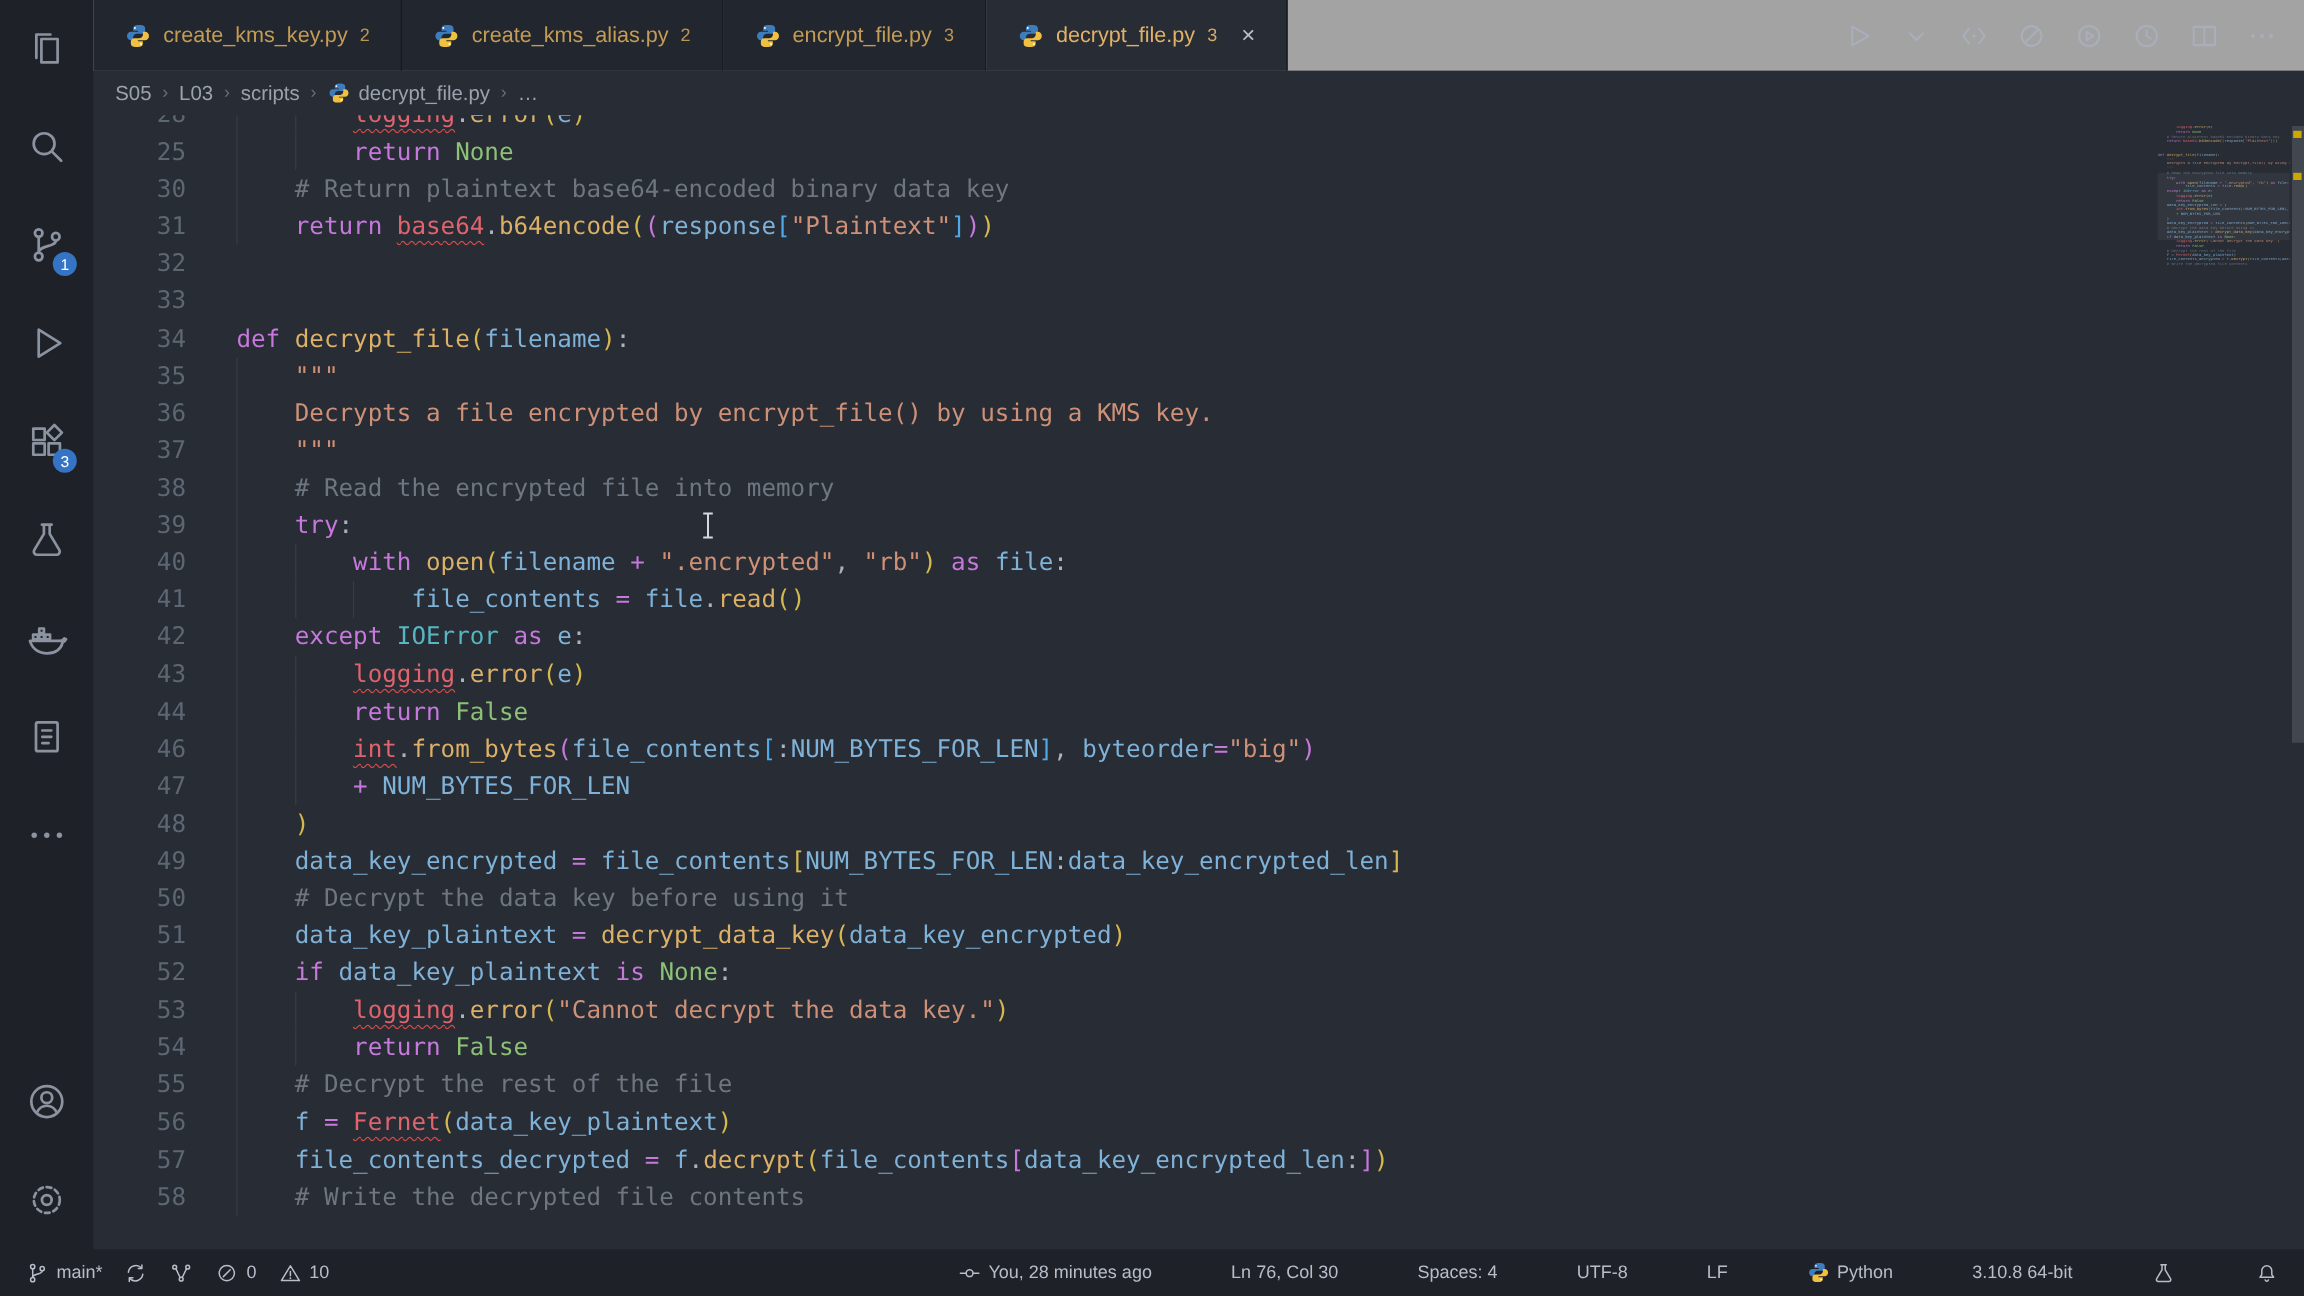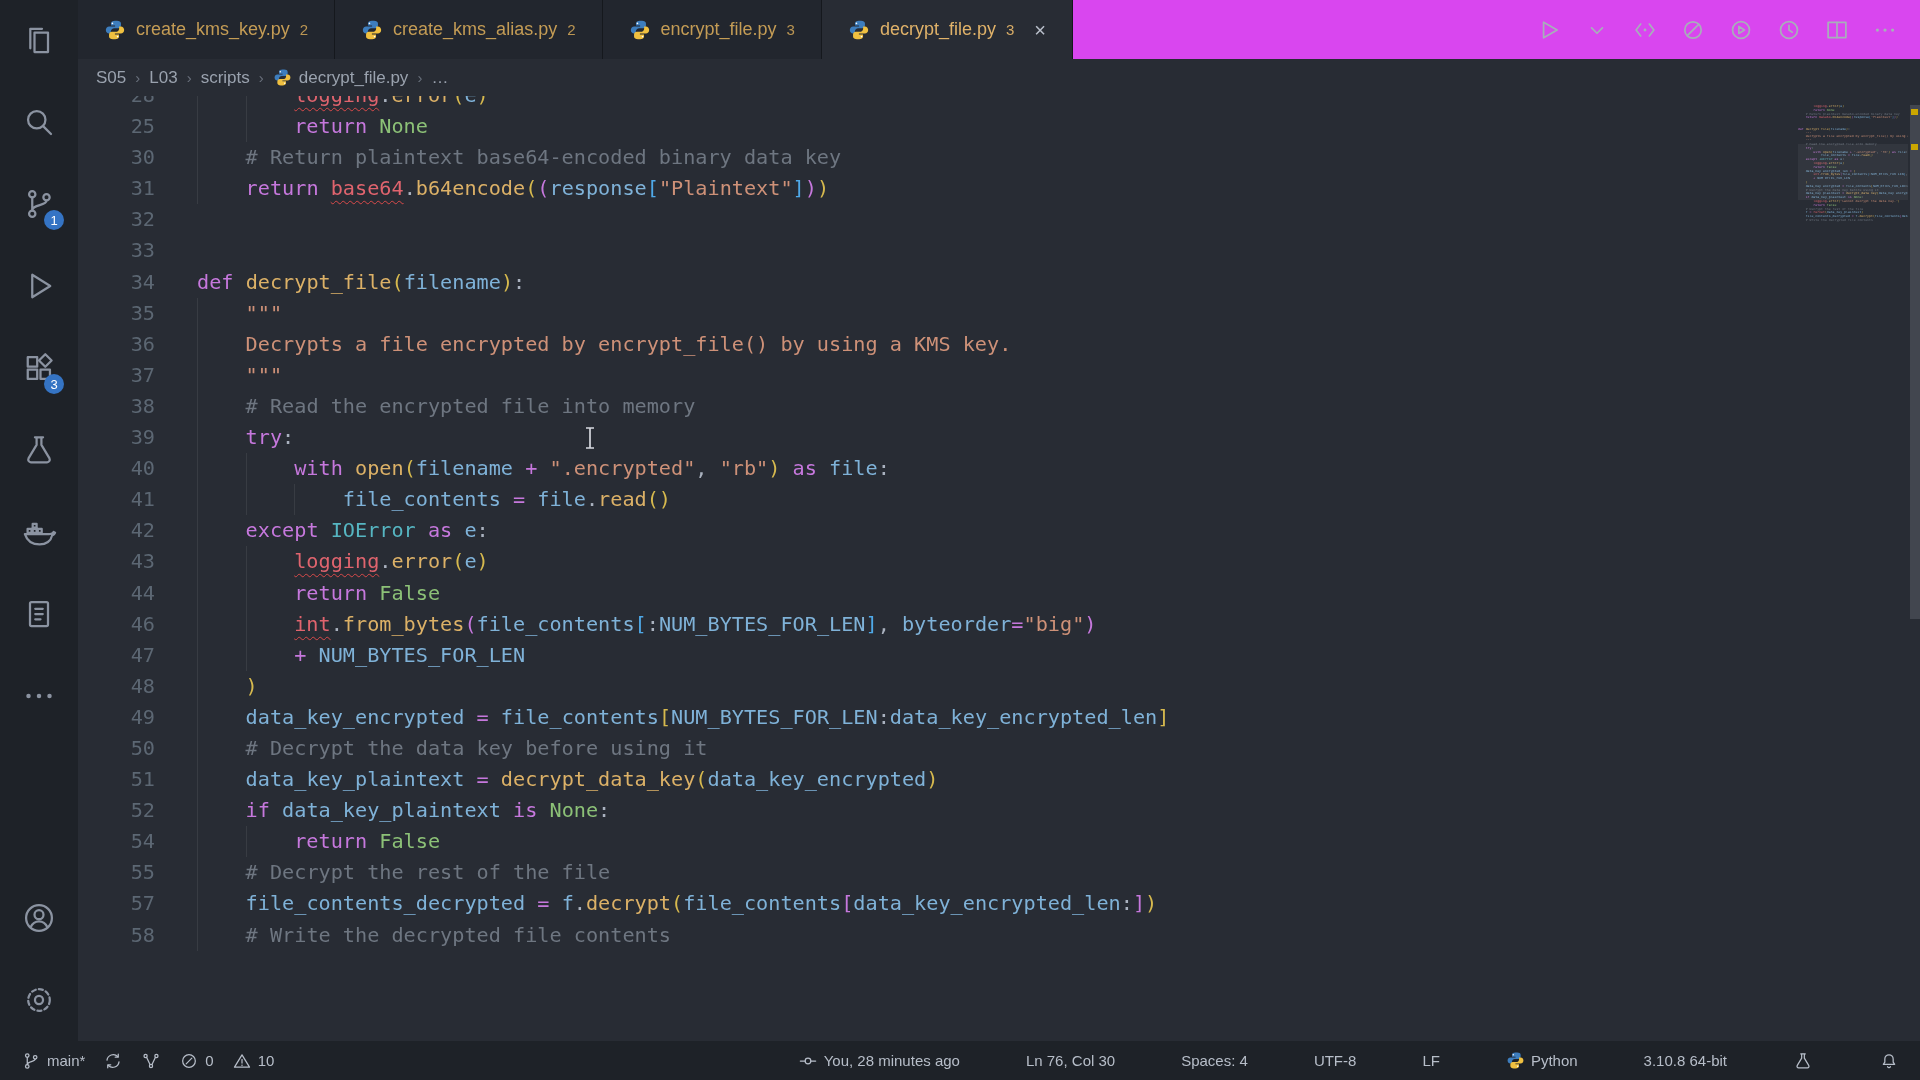--- a/index.html
+++ b/index.html
@@ -26,21 +26,21 @@
   .badge {
     position:absolute; right:3px; bottom:-2px; background:#3574c4; color:#fff;
     font-size:13px; min-width:20px; height:20px; border-radius:10px;
     display:flex; align-items:center; justify-content:center; padding:0 4px;
   }
 
   
   .main { flex:1; display:flex; flex-direction:column; min-width:0; }
 
   
-  .tab-bar { height:59px; background:#d946ef; display:flex; align-items:stretch; flex:0 0 59px; }
+  .tab-bar { height:59px; background:#a3a3a3; display:flex; align-items:stretch; flex:0 0 59px; }
   .tab {
     display:flex; align-items:center; gap:10px; padding:0 26px;
     background:#22262e; border-right:1px solid #15181d;
     font-size:18px; color:#c49c55; cursor:pointer; white-space:nowrap;
   }
   .tab.active { background:#282c34; color:#e0b269; }
   .tab .tab-count { font-size:15px; opacity:.95; }
   .tab .close { margin-left:10px; color:#bac0cb; font-size:20px; line-height:1; cursor:pointer; }
   .tab svg.pyicon { width:22px; height:22px; }
   .editor-actions { margin-left:auto; display:flex; align-items:center; gap:22px; padding:0 22px; color:#a8aeba; }
@@ -325,22 +325,24 @@
             <div class="line"><span class="lnum">42</span><span class="lcontent"><span class="ind"></span><span class="tk-k">except </span><span class="tk-cls">IOError</span><span class="tk-k"> as </span><span class="tk-v">e</span><span class="tk-p">:</span></span></div>
             <div class="line"><span class="lnum">43</span><span class="lcontent"><span class="ind"></span><span class="ind"></span><span class="tk-e">logging</span><span class="tk-p">.</span><span class="tk-f">error</span><span class="tk-b1">(</span><span class="tk-v">e</span><span class="tk-b1">)</span></span></div>
             <div class="line"><span class="lnum">44</span><span class="lcontent"><span class="ind"></span><span class="ind"></span><span class="tk-k">return </span><span class="tk-n">False</span></span></div>
             <div class="line"><span class="lnum">46</span><span class="lcontent"><span class="ind"></span><span class="ind"></span><span class="tk-e">int</span><span class="tk-p">.</span><span class="tk-f">from_bytes</span><span class="tk-b2">(</span><span class="tk-v">file_contents</span><span class="tk-b3">[</span><span class="tk-p">:</span><span class="tk-v">NUM_BYTES_FOR_LEN</span><span class="tk-b3">]</span><span class="tk-p">, </span><span class="tk-v">byteorder</span><span class="tk-o">=</span><span class="tk-s">"big"</span><span class="tk-b2">)</span></span></div>
             <div class="line"><span class="lnum">47</span><span class="lcontent"><span class="ind"></span><span class="ind"></span><span class="tk-o">+ </span><span class="tk-v">NUM_BYTES_FOR_LEN</span></span></div>
             <div class="line"><span class="lnum">48</span><span class="lcontent"><span class="ind"></span><span class="tk-b1">)</span></span></div>
             <div class="line"><span class="lnum">49</span><span class="lcontent"><span class="ind"></span><span class="tk-v">data_key_encrypted </span><span class="tk-o">= </span><span class="tk-v">file_contents</span><span class="tk-b1">[</span><span class="tk-v">NUM_BYTES_FOR_LEN</span><span class="tk-p">:</span><span class="tk-v">data_key_encrypted_len</span><span class="tk-b1">]</span></span></div>
             <div class="line"><span class="lnum">50</span><span class="lcontent"><span class="ind"></span><span class="tk-c"># Decrypt the data key before using it</span></span></div>
             <div class="line"><span class="lnum">51</span><span class="lcontent"><span class="ind"></span><span class="tk-v">data_key_plaintext </span><span class="tk-o">= </span><span class="tk-f">decrypt_data_key</span><span class="tk-b1">(</span><span class="tk-v">data_key_encrypted</span><span class="tk-b1">)</span></span></div>
             <div class="line"><span class="lnum">52</span><span class="lcontent"><span class="ind"></span><span class="tk-k">if </span><span class="tk-v">data_key_plaintext </span><span class="tk-k">is </span><span class="tk-n">None</span><span class="tk-p">:</span></span></div>
+            <div class="line"><span class="lnum">53</span><span class="lcontent"><span class="ind"></span><span class="ind"></span><span class="tk-e">logging</span><span class="tk-p">.</span><span class="tk-f">error</span><span class="tk-b1">(</span><span class="tk-s">"Cannot decrypt the data key."</span><span class="tk-b1">)</span></span></div>
             <div class="line"><span class="lnum">54</span><span class="lcontent"><span class="ind"></span><span class="ind"></span><span class="tk-k">return </span><span class="tk-n">False</span></span></div>
             <div class="line"><span class="lnum">55</span><span class="lcontent"><span class="ind"></span><span class="tk-c"># Decrypt the rest of the file</span></span></div>
+            <div class="line"><span class="lnum">56</span><span class="lcontent"><span class="ind"></span><span class="tk-v">f </span><span class="tk-o">= </span><span class="tk-e">Fernet</span><span class="tk-b1">(</span><span class="tk-v">data_key_plaintext</span><span class="tk-b1">)</span></span></div>
             <div class="line"><span class="lnum">57</span><span class="lcontent"><span class="ind"></span><span class="tk-v">file_contents_decrypted </span><span class="tk-o">= </span><span class="tk-v">f</span><span class="tk-p">.</span><span class="tk-f">decrypt</span><span class="tk-b1">(</span><span class="tk-v">file_contents</span><span class="tk-b2">[</span><span class="tk-v">data_key_encrypted_len</span><span class="tk-p">:</span><span class="tk-b2">]</span><span class="tk-b1">)</span></span></div>
             <div class="line"><span class="lnum">58</span><span class="lcontent"><span class="ind"></span><span class="tk-c"># Write the decrypted file contents</span></span></div>
           </div>
         <div class="minimap"><div class="mm-line"><span>        </span><span class="tk-e">logging</span><span class="tk-p">.</span><span class="tk-f">error</span><span class="tk-b1">(</span><span class="tk-v">e</span><span class="tk-b1">)</span></div><div class="mm-line"><span>        </span><span class="tk-k">return </span><span class="tk-n">None</span></div><div class="mm-line"><span>    </span><span class="tk-c"># Return plaintext base64-encoded binary data key</span></div><div class="mm-line"><span>    </span><span class="tk-k">return </span><span class="tk-e">base64</span><span class="tk-p">.</span><span class="tk-f">b64encode</span><span class="tk-b1">(</span><span class="tk-b2">(</span><span class="tk-v">response</span><span class="tk-b3">[</span><span class="tk-s">"Plaintext"</span><span class="tk-b3">]</span><span class="tk-b2">)</span><span class="tk-b1">)</span></div><div class="mm-line"><span></span></div><div class="mm-line"><span></span></div><div class="mm-line"><span></span><span class="tk-k">def </span><span class="tk-f">decrypt_file</span><span class="tk-b1">(</span><span class="tk-v">filename</span><span class="tk-b1">)</span><span class="tk-p">:</span></div><div class="mm-line"><span>    </span><span class="tk-s">"""</span></div><div class="mm-line"><span>    </span><span class="tk-s">Decrypts a file encrypted by encrypt_file() by using a KMS key.</span></div><div class="mm-line"><span>    </span><span class="tk-s">"""</span></div><div class="mm-line"><span>    </span><span class="tk-c"># Read the encrypted file into memory</span></div><div class="mm-line"><span>    </span><span class="tk-k">try</span><span class="tk-p">:</span></div><div class="mm-line"><span>        </span><span class="tk-k">with </span><span class="tk-f">open</span><span class="tk-b1">(</span><span class="tk-v">filename </span><span class="tk-o">+ </span><span class="tk-s">".encrypted"</span><span class="tk-p">, </span><span class="tk-s">"rb"</span><span class="tk-b1">)</span><span class="tk-k"> as </span><span class="tk-v">file</span><span class="tk-p">:</span></div><div class="mm-line"><span>            </span><span class="tk-v">file_contents </span><span class="tk-o">= </span><span class="tk-v">file</span><span class="tk-p">.</span><span class="tk-f">read</span><span class="tk-b1">()</span></div><div class="mm-line"><span>    </span><span class="tk-k">except </span><span class="tk-cls">IOError</span><span class="tk-k"> as </span><span class="tk-v">e</span><span class="tk-p">:</span></div><div class="mm-line"><span>        </span><span class="tk-e">logging</span><span class="tk-p">.</span><span class="tk-f">error</span><span class="tk-b1">(</span><span class="tk-v">e</span><span class="tk-b1">)</span></div><div class="mm-line"><span>        </span><span class="tk-k">return </span><span class="tk-n">False</span></div><div class="mm-line"><span>    </span><span class="tk-v">data_key_encrypted_len </span><span class="tk-o">= </span><span class="tk-b1">(</span></div><div class="mm-line"><span>        </span><span class="tk-e">int</span><span class="tk-p">.</span><span class="tk-f">from_bytes</span><span class="tk-b2">(</span><span class="tk-v">file_contents</span><span class="tk-b3">[</span><span class="tk-p">:</span><span class="tk-v">NUM_BYTES_FOR_LEN</span><span class="tk-b3">]</span><span class="tk-p">, </span></div><div class="mm-line"><span>        </span><span class="tk-o">+ </span><span class="tk-v">NUM_BYTES_FOR_LEN</span></div><div class="mm-line"><span>    </span><span class="tk-b1">)</span></div><div class="mm-line"><span>    </span><span class="tk-v">data_key_encrypted </span><span class="tk-o">= </span><span class="tk-v">file_contents</span><span class="tk-b1">[</span><span class="tk-v">NUM_BYTES_FOR_LEN</span><span class="tk-p">:</span><span class="tk-v">data_key_encrypted_len</span></div><div class="mm-line"><span>    </span><span class="tk-c"># Decrypt the data key before using it</span></div><div class="mm-line"><span>    </span><span class="tk-v">data_key_plaintext </span><span class="tk-o">= </span><span class="tk-f">decrypt_data_key</span><span class="tk-b1">(</span><span class="tk-v">data_key_encrypted</span></div><div class="mm-line"><span>    </span><span class="tk-k">if </span><span class="tk-v">data_key_plaintext </span><span class="tk-k">is </span><span class="tk-n">None</span><span class="tk-p">:</span></div><div class="mm-line"><span>        </span><span class="tk-e">logging</span><span class="tk-p">.</span><span class="tk-f">error</span><span class="tk-b1">(</span><span class="tk-s">"Cannot decrypt the data key."</span><span class="tk-b1">)</span></div><div class="mm-line"><span>        </span><span class="tk-k">return </span><span class="tk-n">False</span></div><div class="mm-line"><span>    </span><span class="tk-c"># Decrypt the rest of the file</span></div><div class="mm-line"><span>    </span><span class="tk-v">f </span><span class="tk-o">= </span><span class="tk-e">Fernet</span><span class="tk-b1">(</span><span class="tk-v">data_key_plaintext</span><span class="tk-b1">)</span></div><div class="mm-line"><span>    </span><span class="tk-v">file_contents_decrypted </span><span class="tk-o">= </span><span class="tk-v">f</span><span class="tk-p">.</span><span class="tk-f">decrypt</span><span class="tk-b1">(</span><span class="tk-v">file_contents</span><span class="tk-b2">[</span><span class="tk-v">data_key_encrypted_len</span></div><div class="mm-line"><span>    </span><span class="tk-c"># Write the decrypted file contents</span></div></div>
         <div class="minimap-slider"></div>
         <div class="scrollbar-thumb"></div>
         <div class="ruler-mark" style="top:13px"></div>
         <div class="ruler-mark" style="top:48px"></div>
         <div class="mouse-cursor">
           <svg width="14" height="24" viewBox="0 0 14 24">

